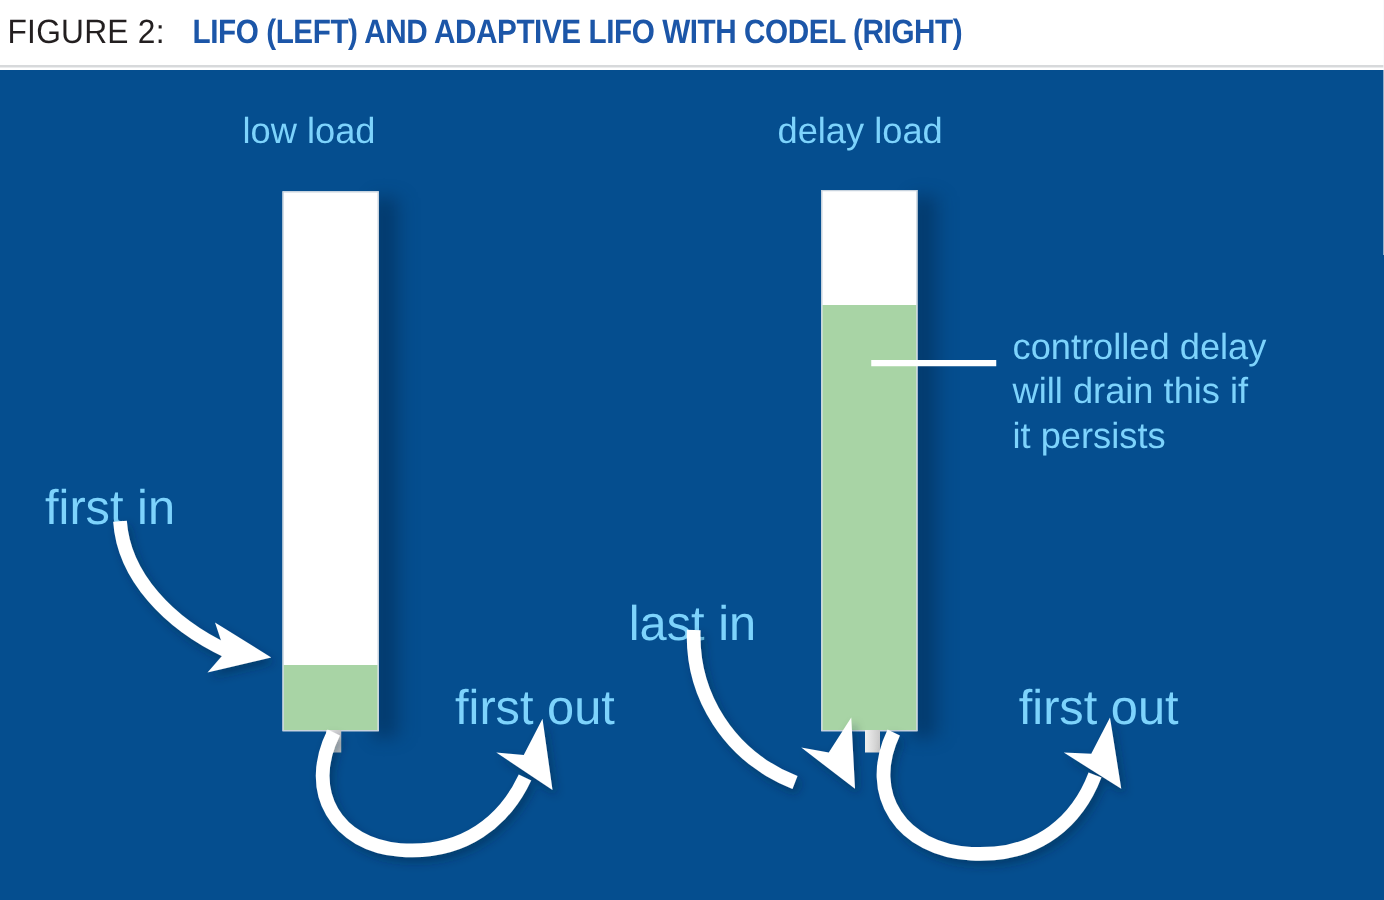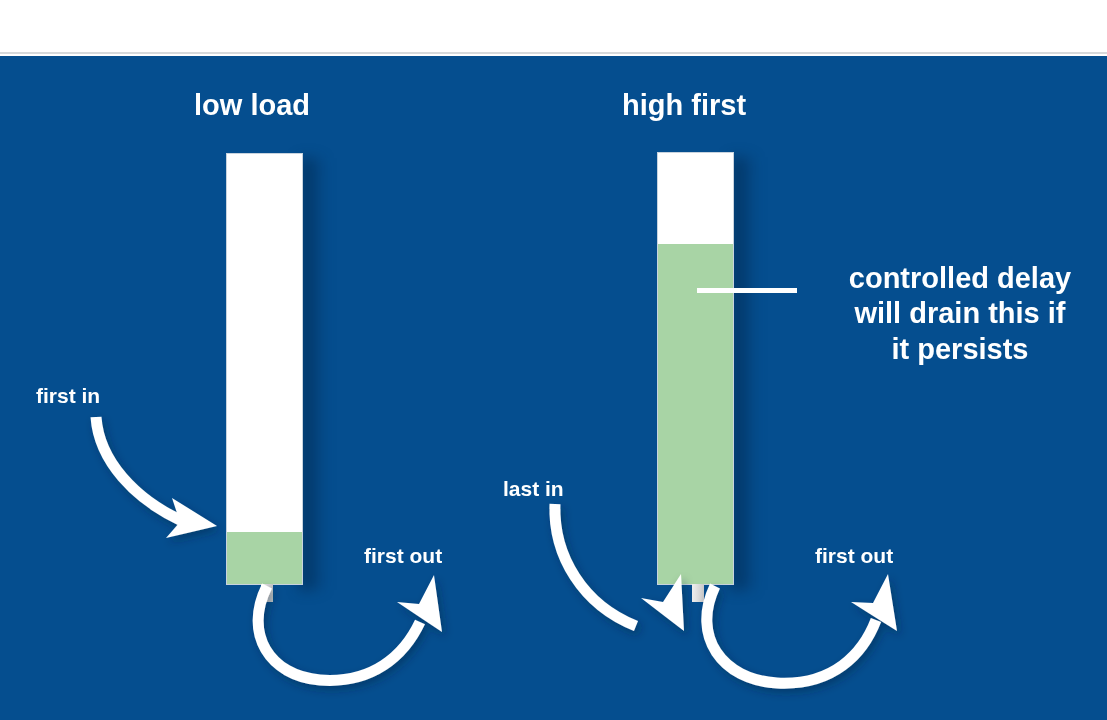--- a/index.html
+++ b/index.html
@@ -90,29 +90,28 @@
   .bar-stub {
     position: absolute;
     width: 12px;
     height: 18px;
     background: linear-gradient(to right, #f0f0f0, #c9c9c9);
   }
 
   
   .lbl {
     position: absolute;
-    color: #ffffff;
-    font-family: "Liberation Sans", sans-serif;
-    font-weight: 700;
+    color: #7dd3fc;
+    font-family: "Liberation Sans", sans-serif;
+    font-weight: 400;
     white-space: nowrap;
     line-height: 1.22;
-    text-align: center;
   }
   .lbl-head { font-size: 29px; }
-  .lbl-flow { font-size: 21px; }
+  .lbl-flow { font-size: 39px; }
   .lbl-note { font-size: 29px; white-space: normal; width: 300px; }
 
   .leader {
     position: absolute;
     height: 5px;
     background: #ffffff;
   }
 
   .arrow-layer {
     position: absolute;
@@ -121,38 +120,42 @@
     width: 1107px;
     height: 664px;
     pointer-events: none;
   }
 </style>
 </head>
 <body>
 
 <div id="page">
 
+  <div class="title-bar">
+    <span class="title-prefix" style="color: rgb(35, 31, 32);">FIGURE 2:</span>
+    <span class="title-main" style="color: rgb(28, 86, 168);">LIFO (LEFT) AND ADAPTIVE LIFO WITH CODEL (RIGHT)</span>
+  </div>
   <div class="title-rule"></div>
 
   <div class="panel" style="background: rgb(5, 78, 143);">
 
     <div class="lbl lbl-head" style="left:194px; top:32px;">low load</div>
 
     <div class="bar-shadow" style="left:300px; top:102px; width:26px; height:432px;"></div>
 
     <div class="bar" style="left:226px; top:97px; width:77px; height:432px;">
       <div class="bar-fill" style="height: 12%; background: rgb(168, 212, 165);"></div>
     </div>
     <div class="bar-stub" style="left:261px; top:528px;"></div>
 
     <div class="lbl lbl-flow" style="left:36px; top:327px;">first in</div>
 
     <div class="lbl lbl-flow" style="left:364px; top:487px;">first out</div>
 
-    <div class="lbl lbl-head" style="left:622px; top:32px;">high first</div>
+    <div class="lbl lbl-head" style="left:622px; top:32px;">delay load</div>
 
     <div class="bar-shadow" style="left:731px; top:101px; width:26px; height:433px;"></div>
 
     <div class="bar" style="left:657px; top:96px; width:77px; height:433px;">
       <div class="bar-fill" style="height: 79%; background: rgb(168, 212, 165);"></div>
     </div>
     <div class="bar-stub" style="left:692px; top:528px;"></div>
 
     <div class="leader" style="left:697px; top:232px; width:100px;"></div>
 

